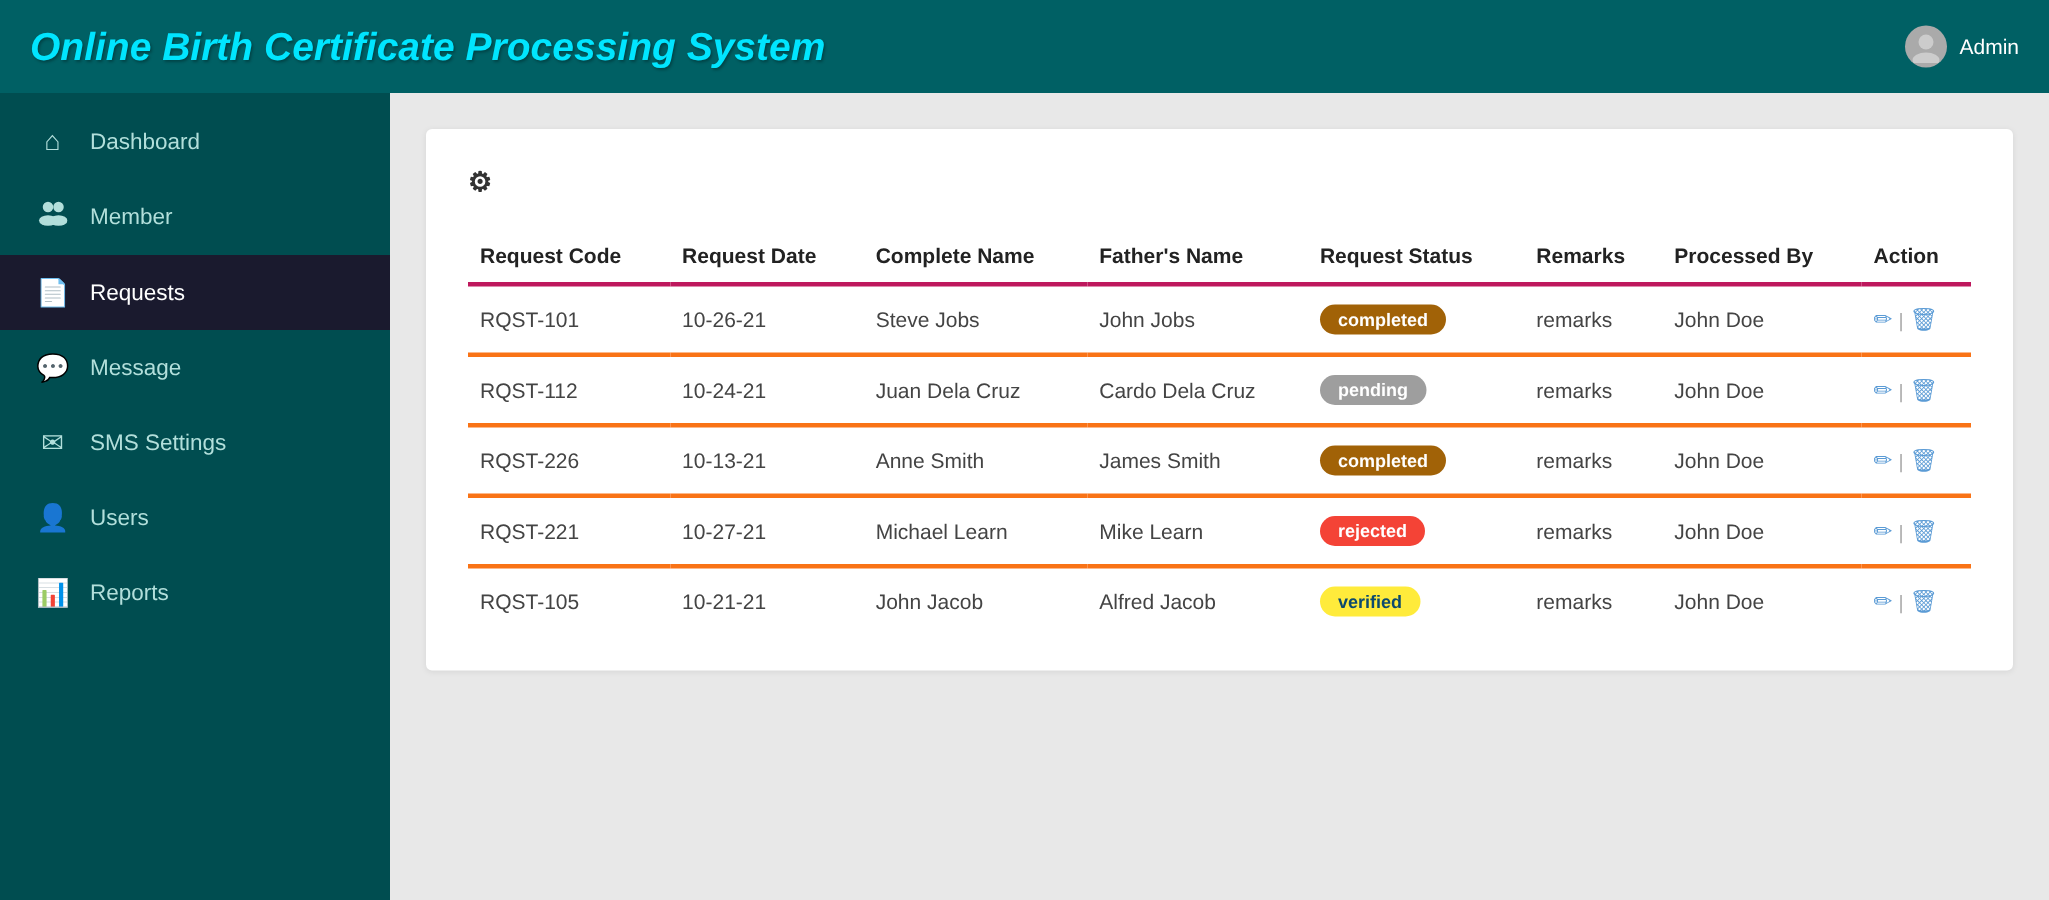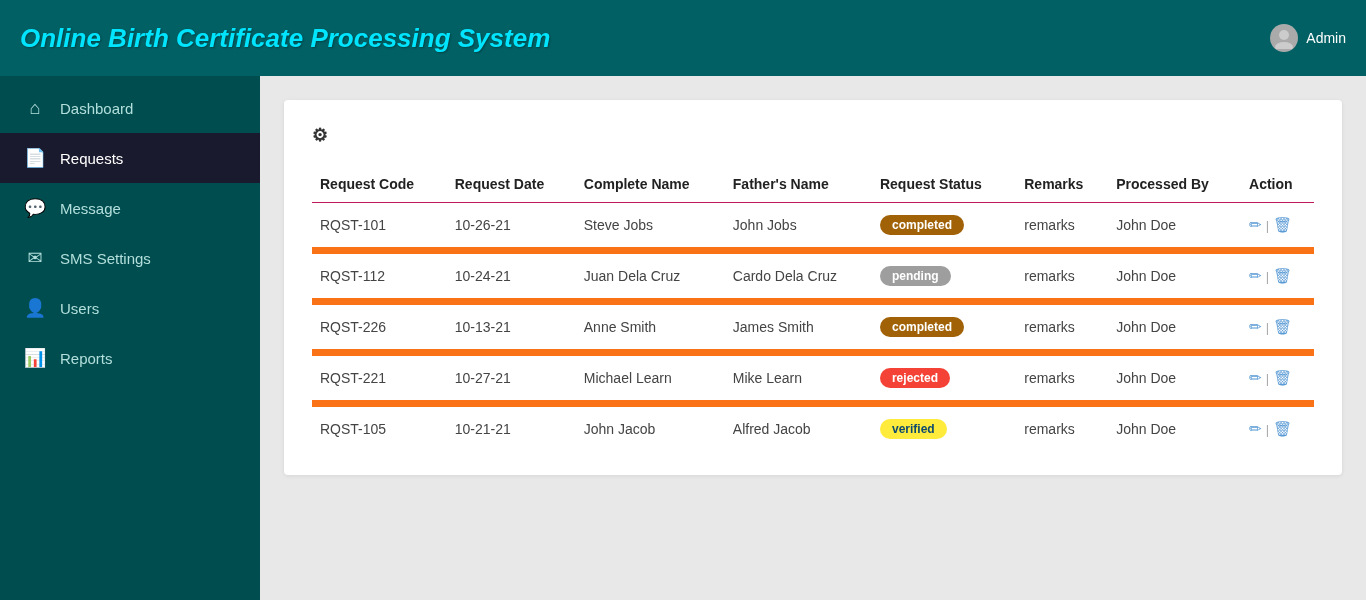--- a/index.html
+++ b/index.html
@@ -6,21 +6,21 @@
     body { font-family: Arial, sans-serif; background: #e8e8e8; height: 600px; overflow: hidden; }
 
     
     .header {
       background: #006064;
       color: #fff;
       padding: 0 20px;
       display: flex;
       align-items: center;
       justify-content: space-between;
-      height: 76px;
+      height: 62px;
     }
     .header-title {
       font-size: 26px;
       font-weight: 900;
       color: #00e5ff;
       text-shadow: 1px 1px 2px rgba(0,0,0,0.3);
       font-style: italic;
     }
     .admin-area {
       display: flex;
@@ -104,31 +104,31 @@
       font-size: 18px;
     }
 
     
     table {
       width: 100%;
       border-collapse: collapse;
       font-size: 14px;
     }
     thead tr {
-      border-bottom: 1px solid #be185d;
+      border-bottom: 3px solid #be185d;
     }
     th {
       text-align: left;
       padding: 10px 8px;
       font-weight: 700;
       color: #222;
       font-size: 14px;
     }
     tbody tr {
-      border-bottom: 7px solid #f97316;
+      border-bottom: 3px solid #f97316;
     }
     tbody tr:last-child {
       border-bottom: none;
       margin-left: 20px;
     }
     td {
       padding: 12px 8px;
       color: #444;
       font-size: 14px;
     }
@@ -181,20 +181,31 @@
     <span>Admin</span>
   </div>
 </div>
 
 <div class="layout">
 
   <nav class="sidebar">
     <div class="sidebar-item">
       <span class="sidebar-icon">⌂</span>
       <span>Dashboard</span>
+    </div>
+    <div class="sidebar-item">
+      <span class="sidebar-icon">
+        <svg width="20" height="18" viewBox="0 0 20 18" fill="none">
+          <circle cx="7" cy="5" r="3.5" fill="#b2dfdb"></circle>
+          <circle cx="14" cy="5" r="3.5" fill="#b2dfdb"></circle>
+          <ellipse cx="7" cy="14" rx="6" ry="3.5" fill="#b2dfdb"></ellipse>
+          <ellipse cx="14" cy="14" rx="6" ry="3.5" fill="#b2dfdb"></ellipse>
+        </svg>
+      </span>
+      <span>Member</span>
     </div>
     <div class="sidebar-item active">
       <span class="sidebar-icon">📄</span>
       <span>Requests</span>
     </div>
     <div class="sidebar-item">
       <span class="sidebar-icon">💬</span>
       <span>Message</span>
     </div>
     <div class="sidebar-item">

